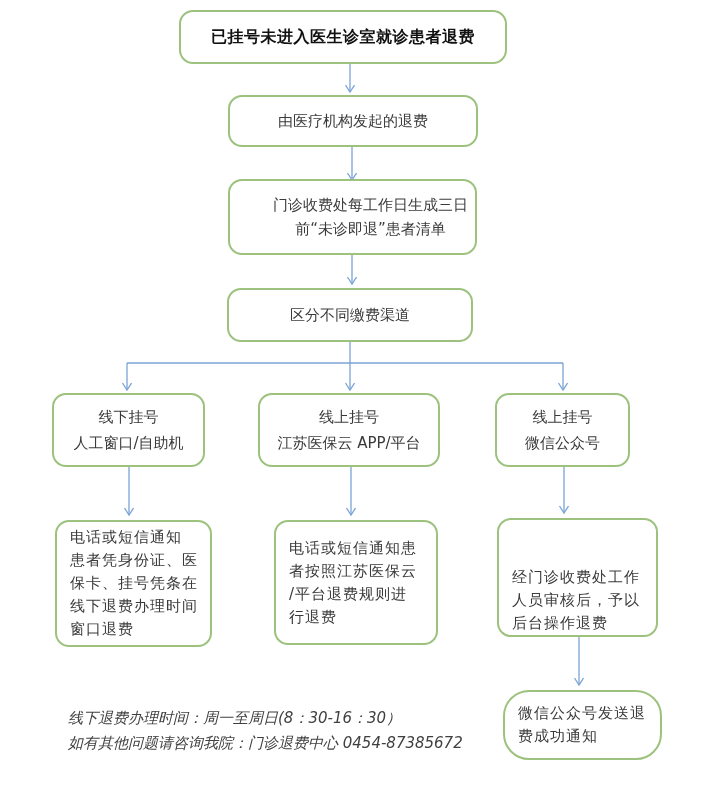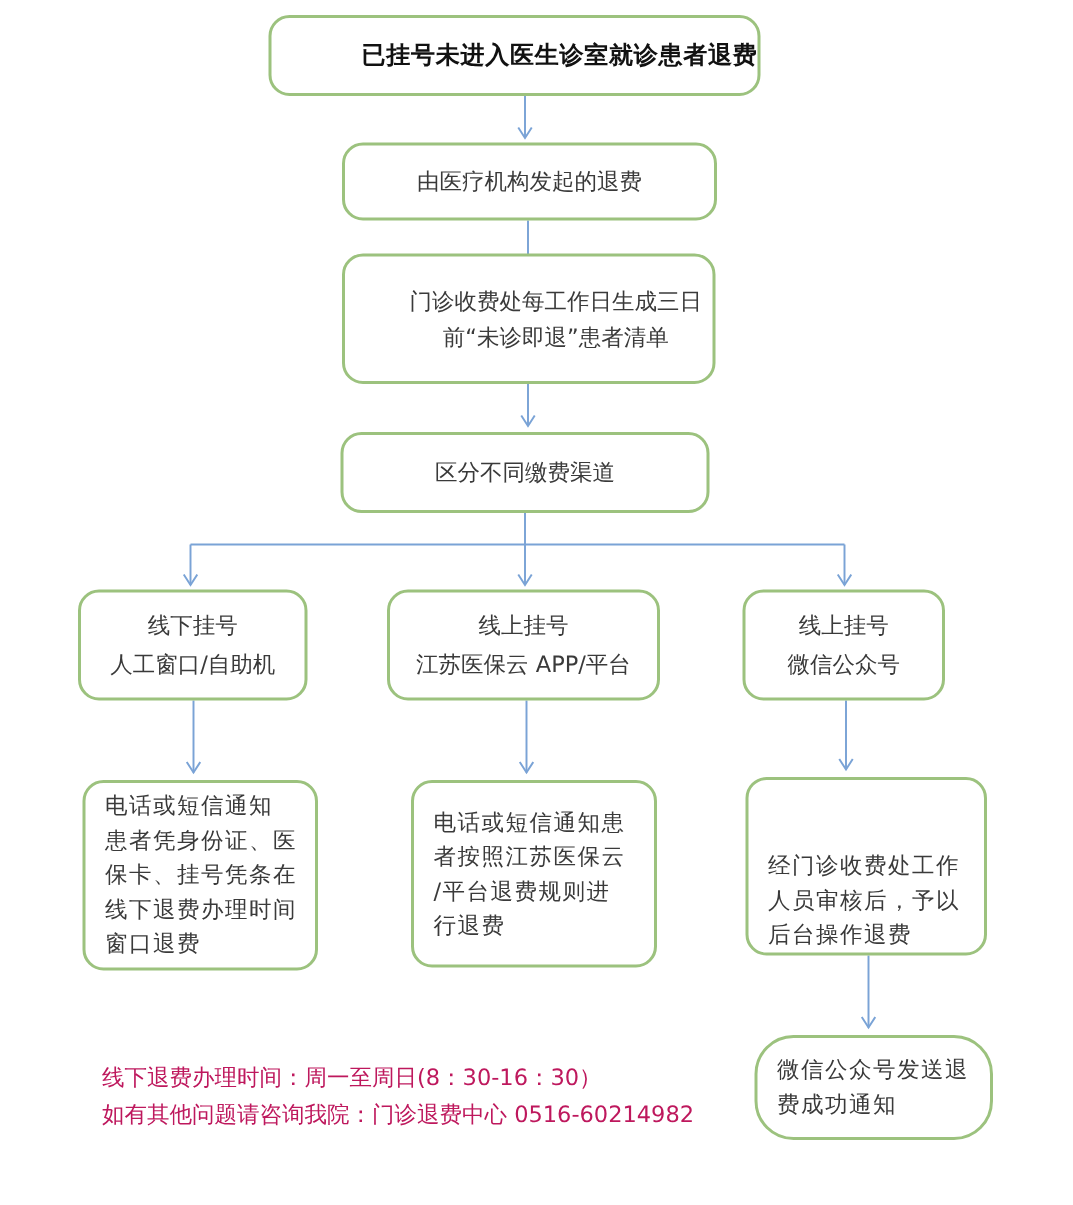--- a/index.html
+++ b/index.html
@@ -30,30 +30,31 @@
     background: #ffffff;
     display: flex;
     flex-direction: column;
     justify-content: center;
     font-size: 15px;
     line-height: 24px;
     color: #3a3a3a;
   }
   .node.center { align-items: center; text-align: center; }
   .node.left   { align-items: flex-start; text-align: left; padding-left: 13px; padding-right: 8px; line-height: 23px; letter-spacing: 1px; }
-  .node.title  { font-weight: bold; font-size: 16px; color: #111111; letter-spacing: 0.5px; align-items: flex-end; }
+  .node.title  { font-weight: bold; font-size: 16px; color: #111111; letter-spacing: 0.5px; }
   .branch { line-height: 26px; }
   .notes {
     position: absolute;
     left: 68px;
     top: 706px;
     font-size: 15px;
     line-height: 25px;
-    color: #be185d;
+    color: #404040;
     white-space: nowrap;
+    font-style: italic;
   }
 </style>
 </head>
 <body>
 
 <div class="stage">
 
   <svg class="connectors" width="715" height="803" viewBox="0 0 715 803" xmlns="http://www.w3.org/2000/svg">
     <defs>
       <marker id="ah" markerUnits="userSpaceOnUse" markerWidth="14" markerHeight="12" refX="8.5" refY="5" orient="auto">
@@ -77,21 +78,21 @@
   </svg>
 
   <div class="node center title" style="left:179px; top:10px; width:328px; height:54px;">
     <div>已挂号未进入医生诊室就诊患者退费</div>
   </div>
 
   <div class="node center" style="left:228px; top:95px; width:250px; height:52px;">
     <div>由医疗机构发起的退费</div>
   </div>
 
-  <div class="node center" style="left:228px; top:169px; width:249px; height:87px;padding-left:36px;">
+  <div class="node center" style="left:228px; top:179px; width:249px; height:76px;padding-left:36px;">
     <div>门诊收费处每工作日生成三日</div>
     <div>前“未诊即退”患者清单</div>
   </div>
 
   <div class="node center" style="left:227px; top:288px; width:246px; height:54px;">
     <div>区分不同缴费渠道</div>
   </div>
 
   <div class="node center branch" style="left:52px; top:393px; width:153px; height:74px;">
     <div>线下挂号</div>
@@ -129,16 +130,16 @@
     <div>后台操作退费</div>
   </div>
 
   <div class="node left" style="left:503px; top:690px; width:159px; height:70px;border-radius:26px;">
     <div>微信公众号发送退</div>
     <div>费成功通知</div>
   </div>
 
   <div class="notes">
     <div>线下退费办理时间：周一至周日(8：30-16：30）</div>
-    <div>如有其他问题请咨询我院：门诊退费中心 0516-60214982</div>
+    <div>如有其他问题请咨询我院：门诊退费中心 0454-87385672</div>
   </div>
 
 </div>
 
 </body></html>

